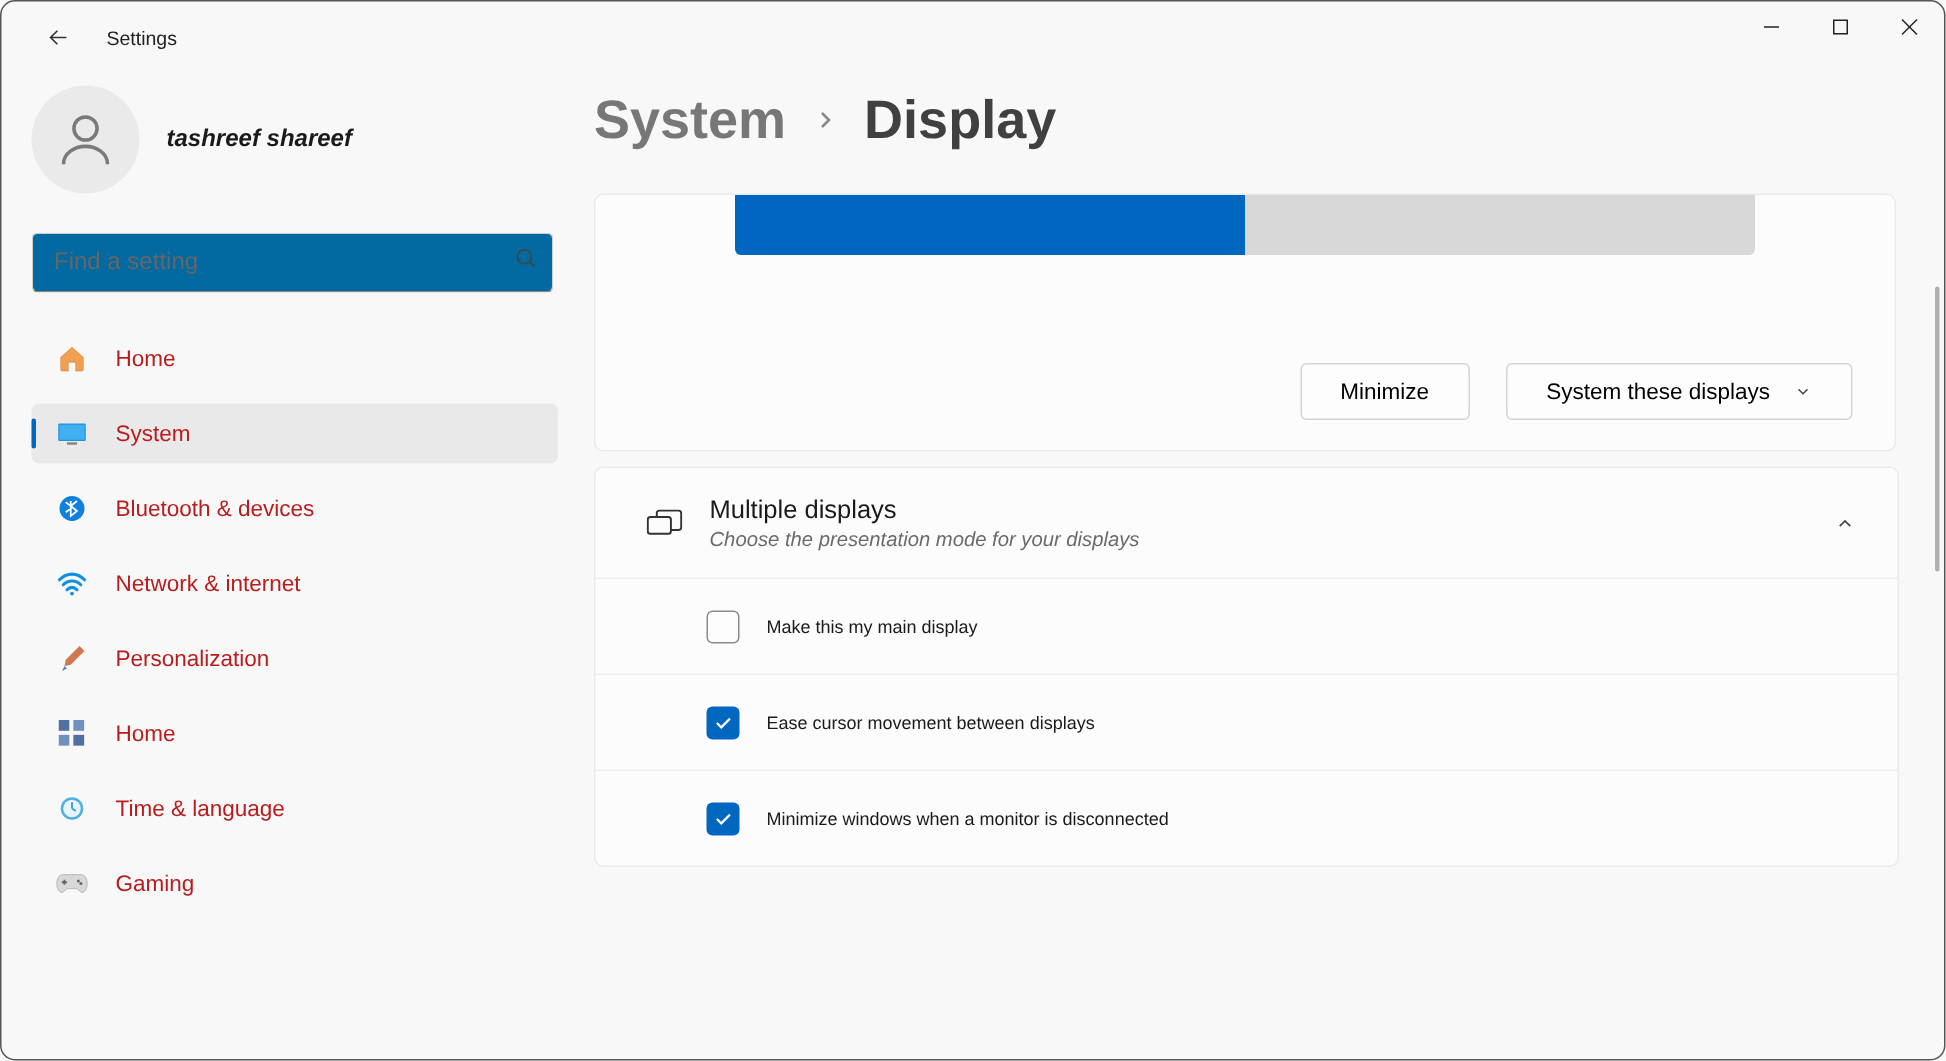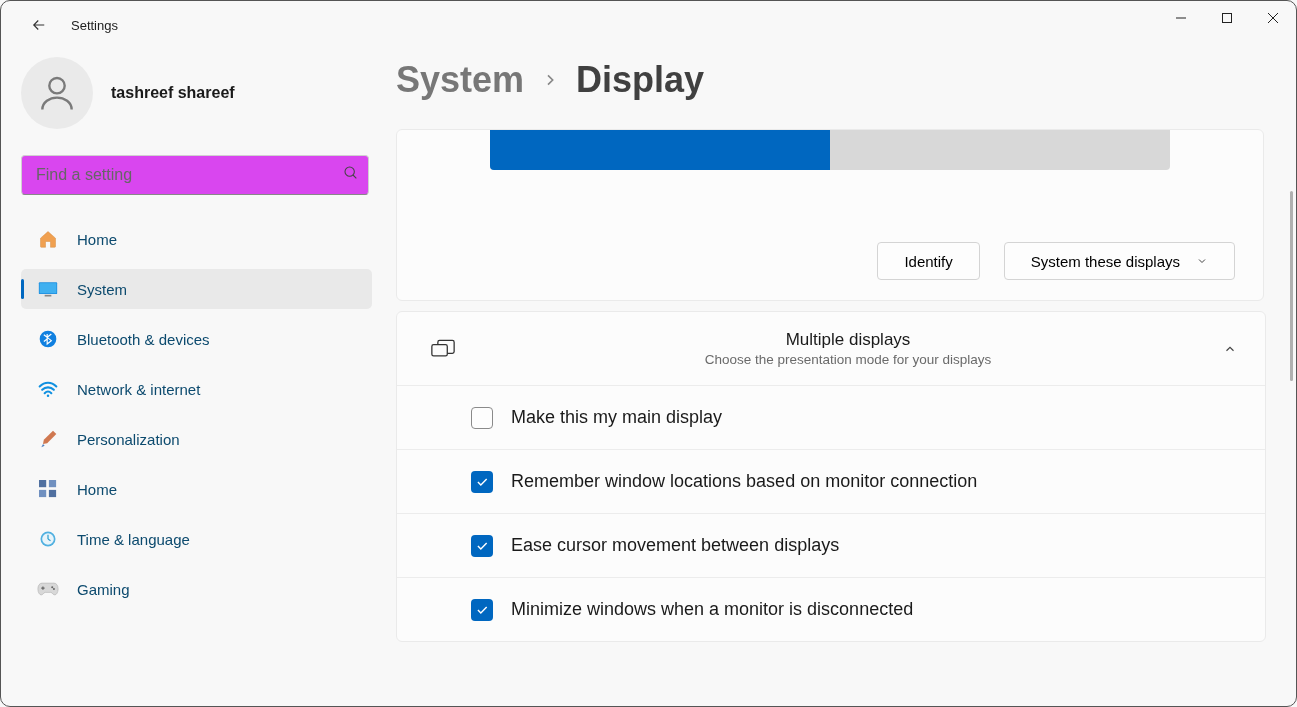--- a/index.html
+++ b/index.html
@@ -9,58 +9,58 @@
     .back-btn { width: 36px; height: 36px; display: flex; align-items: center; justify-content: center; background: transparent; border: none; cursor: pointer; }
     .window-title { margin-left: 14px; font-size: 13px; color: #222; text-align: center; }
     .window-controls { position: absolute; top: 0; right: 0; display: flex; }
     .window-ctrl { width: 46px; height: 34px; display: flex; align-items: center; justify-content: center; background: transparent; border: none; cursor: pointer; }
     
     .main-layout { display: flex; height: calc(100% - 48px); }
     
     .sidebar { width: 395px; padding-left: 20px; padding-right: 24px; }
     .user-row { display: flex; align-items: center; gap: 18px; margin-bottom: 26px; margin-top: 8px; }
     .avatar { width: 72px; height: 72px; border-radius: 50%; background: #eaeaea; display: flex; align-items: center; justify-content: center; }
-    .user-name { font-size: 16px; font-weight: 600; color: #1a1a1a; }
+    .user-name { font-size: 16px; font-weight: 600; color: #1a1a1a; font-style: italic; }
     
     .search-box { position: relative; width: 348px; margin-bottom: 24px; }
-    .search-input { width: 100%; height: 40px; padding: 0 40px 0 14px; font-size: 16px; background: #d946ef; border: 1px solid #d0d0d0; border-bottom: 1.5px solid #888; border-radius: 4px; }
+    .search-input { width: 100%; height: 40px; padding: 0 40px 0 14px; font-size: 16px; background: #0369a1; border: 1px solid #d0d0d0; border-bottom: 1.5px solid #888; border-radius: 4px; }
     .search-input::placeholder { color: #666; }
     .search-icon-wrap { position: absolute; right: 10px; top: 50%; transform: translateY(-50%); }
     
     .nav-list { list-style: none; }
-    .nav-item { height: 40px; display: flex; align-items: center; gap: 18px; padding-left: 16px; border-radius: 5px; cursor: pointer; font-size: 15px; color: #0c4a6e; margin-bottom: 10px; position: relative; }
+    .nav-item { height: 40px; display: flex; align-items: center; gap: 18px; padding-left: 16px; border-radius: 5px; cursor: pointer; font-size: 15px; color: #b91c1c; margin-bottom: 10px; position: relative; }
     .nav-item.active { background: #e9e9e9; }
     .nav-item.active::before { content: ""; position: absolute; left: 0px; top: 10px; bottom: 10px; width: 3px; background: #0067c0; border-radius: 3px; }
     .nav-icon { width: 22px; height: 22px; display: flex; align-items: center; justify-content: center; }
     
     .content { flex: 1; padding-right: 30px; overflow: hidden; }
     .breadcrumb { display: flex; align-items: center; gap: 18px; margin-top: 10px; margin-bottom: 28px; }
     .bc-parent { font-size: 36px; font-weight: 600; color: #777; }
     .bc-chev { color: #777; }
     .bc-current { font-size: 36px; font-weight: 600; color: #404040; }
     
     .display-area { background: #fcfcfc; border: 1px solid #eaeaea; border-radius: 6px; padding-bottom: 20px; margin-right: 2px; }
     .monitor-canvas { height: 40px; display: flex; justify-content: center; }
     .monitor-wrap { display: flex; width: 680px; height: 40px; background: #d8d8d8; border-radius: 0 0 4px 4px; overflow: hidden; }
     .monitor-selected { width: 50%; background: #0067c0; }
     .display-buttons { display: flex; justify-content: flex-end; gap: 24px; padding: 72px 28px 0 0; }
     .btn { height: 38px; padding: 0 26px; background: #fdfdfd; border: 1px solid #d4d4d4; border-radius: 4px; font-size: 15px; cursor: pointer; display: flex; align-items: center; gap: 16px; }
     
     .card { background: #fcfcfc; border: 1px solid #eaeaea; border-radius: 6px; margin-top: 10px; }
     .card-header { display: flex; align-items: center; padding: 18px 28px 18px 24px; cursor: pointer; }
     .card-icon { width: 44px; display: flex; justify-content: center; }
-    .card-titles { flex: 1; margin-left: 8px; text-align: center; }
+    .card-titles { flex: 1; margin-left: 8px; }
     .card-title { font-size: 17px; color: #1a1a1a; }
-    .card-sub { font-size: 13.5px; color: #6a6a6a; margin-top: 2px; }
+    .card-sub { font-size: 13.5px; color: #6a6a6a; margin-top: 2px; font-style: italic; }
     
     .row { display: flex; align-items: center; padding: 0 28px 0 74px; height: 64px; border-top: 1px solid #ececec; }
     .checkbox { width: 22px; height: 22px; border-radius: 4px; margin-right: 18px; display: flex; align-items: center; justify-content: center; flex-shrink: 0; }
     .checkbox.unchecked { border: 1.5px solid #8a8a8a; background: #fdfdfd; }
     .checkbox.checked { background: #0067c0; }
-    .row-label { font-size: 18px; color: #1a1a1a; flex: 1; }
+    .row-label { font-size: 12px; color: #1a1a1a; flex: 1; }
     .row-btn { height: 36px; padding: 0 34px; background: #fdfdfd; border: 1px solid #d4d4d4; border-radius: 4px; font-size: 15px; cursor: pointer; }
     
     .vscroll { position: absolute; right: 3px; top: 190px; width: 3px; height: 190px; background: #b0b0b0; border-radius: 3px; }
   </style>
 </head>
 <body>
 
 <div class="titlebar">
   <button class="back-btn">
     <svg width="18" height="18" viewBox="0 0 24 24" fill="none" stroke="#333" stroke-width="1.5">
@@ -204,21 +204,21 @@
 
     <div class="display-area">
       <div class="monitor-canvas">
         <div class="monitor-wrap">
           <div class="monitor-selected"></div>
           <div style="width:50%"></div>
         </div>
       </div>
       <div class="display-buttons">
         <button class="btn">
-            <span>Identify</span>
+            <span>Minimize</span>
           </button>
         <button class="btn">
           <span>System these displays</span>
           <svg width="12" height="12" viewBox="0 0 24 24" fill="none" stroke="#444" stroke-width="2">
               <path d="M6 9l6 6 6-6"></path>
             </svg>
         </button>
       </div>
     </div>
 
@@ -242,35 +242,27 @@
       <div class="row">
         <div class="checkbox unchecked"></div>
         <span class="row-label">Make this my main display</span>
       </div>
       <div class="row">
         <div class="checkbox checked">
             <svg width="14" height="14" viewBox="0 0 24 24" fill="none" stroke="#fff" stroke-width="2.5">
               <path d="M5 12l5 5L20 7"></path>
             </svg>
           </div>
-        <span class="row-label">Remember window locations based on monitor connection</span>
+        <span class="row-label">Ease cursor movement between displays</span>
       </div>
       <div class="row">
         <div class="checkbox checked">
             <svg width="14" height="14" viewBox="0 0 24 24" fill="none" stroke="#fff" stroke-width="2.5">
               <path d="M5 12l5 5L20 7"></path>
             </svg>
           </div>
-        <span class="row-label">Ease cursor movement between displays</span>
-      </div>
-      <div class="row">
-        <div class="checkbox checked">
-            <svg width="14" height="14" viewBox="0 0 24 24" fill="none" stroke="#fff" stroke-width="2.5">
-              <path d="M5 12l5 5L20 7"></path>
-            </svg>
-          </div>
         <span class="row-label">Minimize windows when a monitor is disconnected</span>
       </div>
     </div>
   </div>
 </div>
 
 <div class="vscroll"></div>
 
 </body></html>

